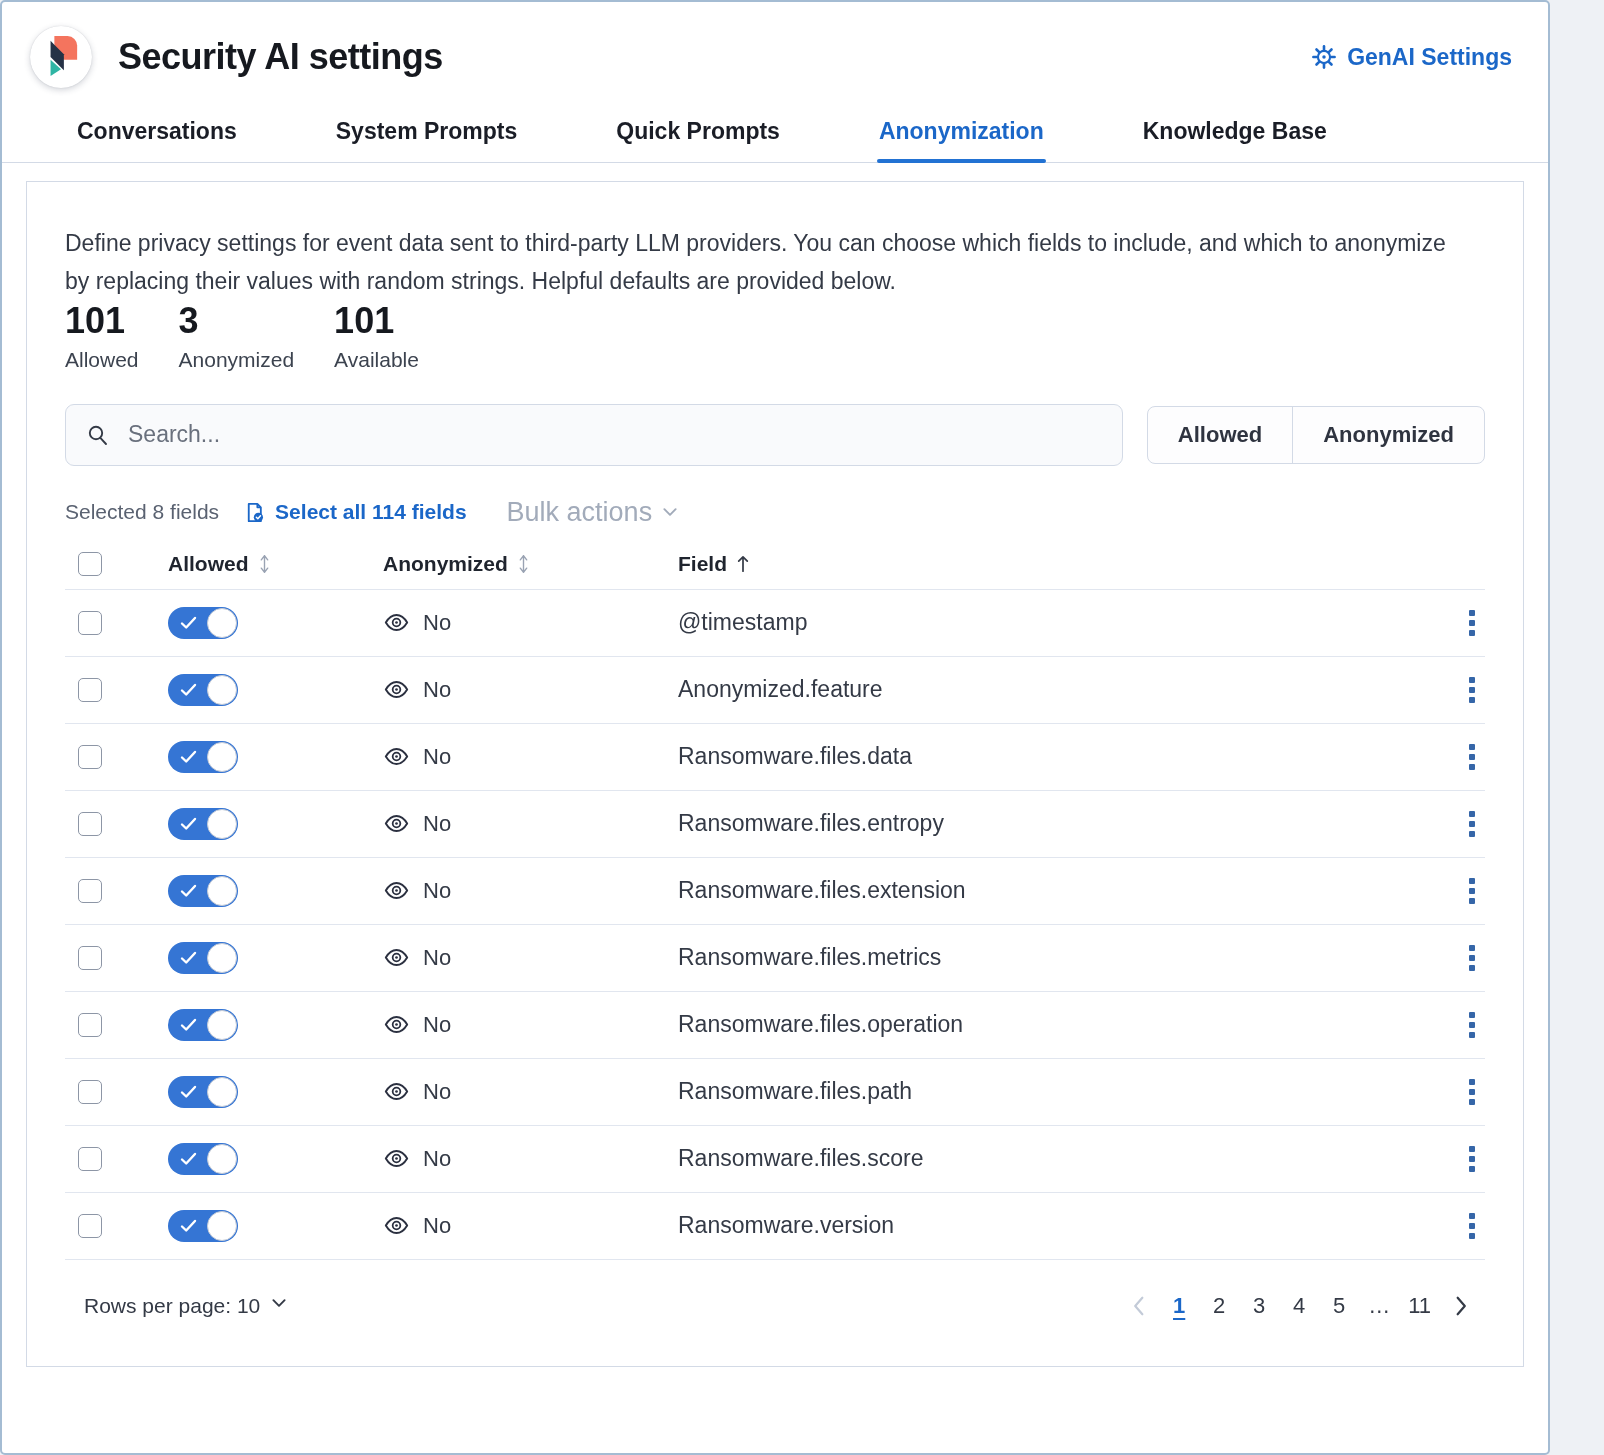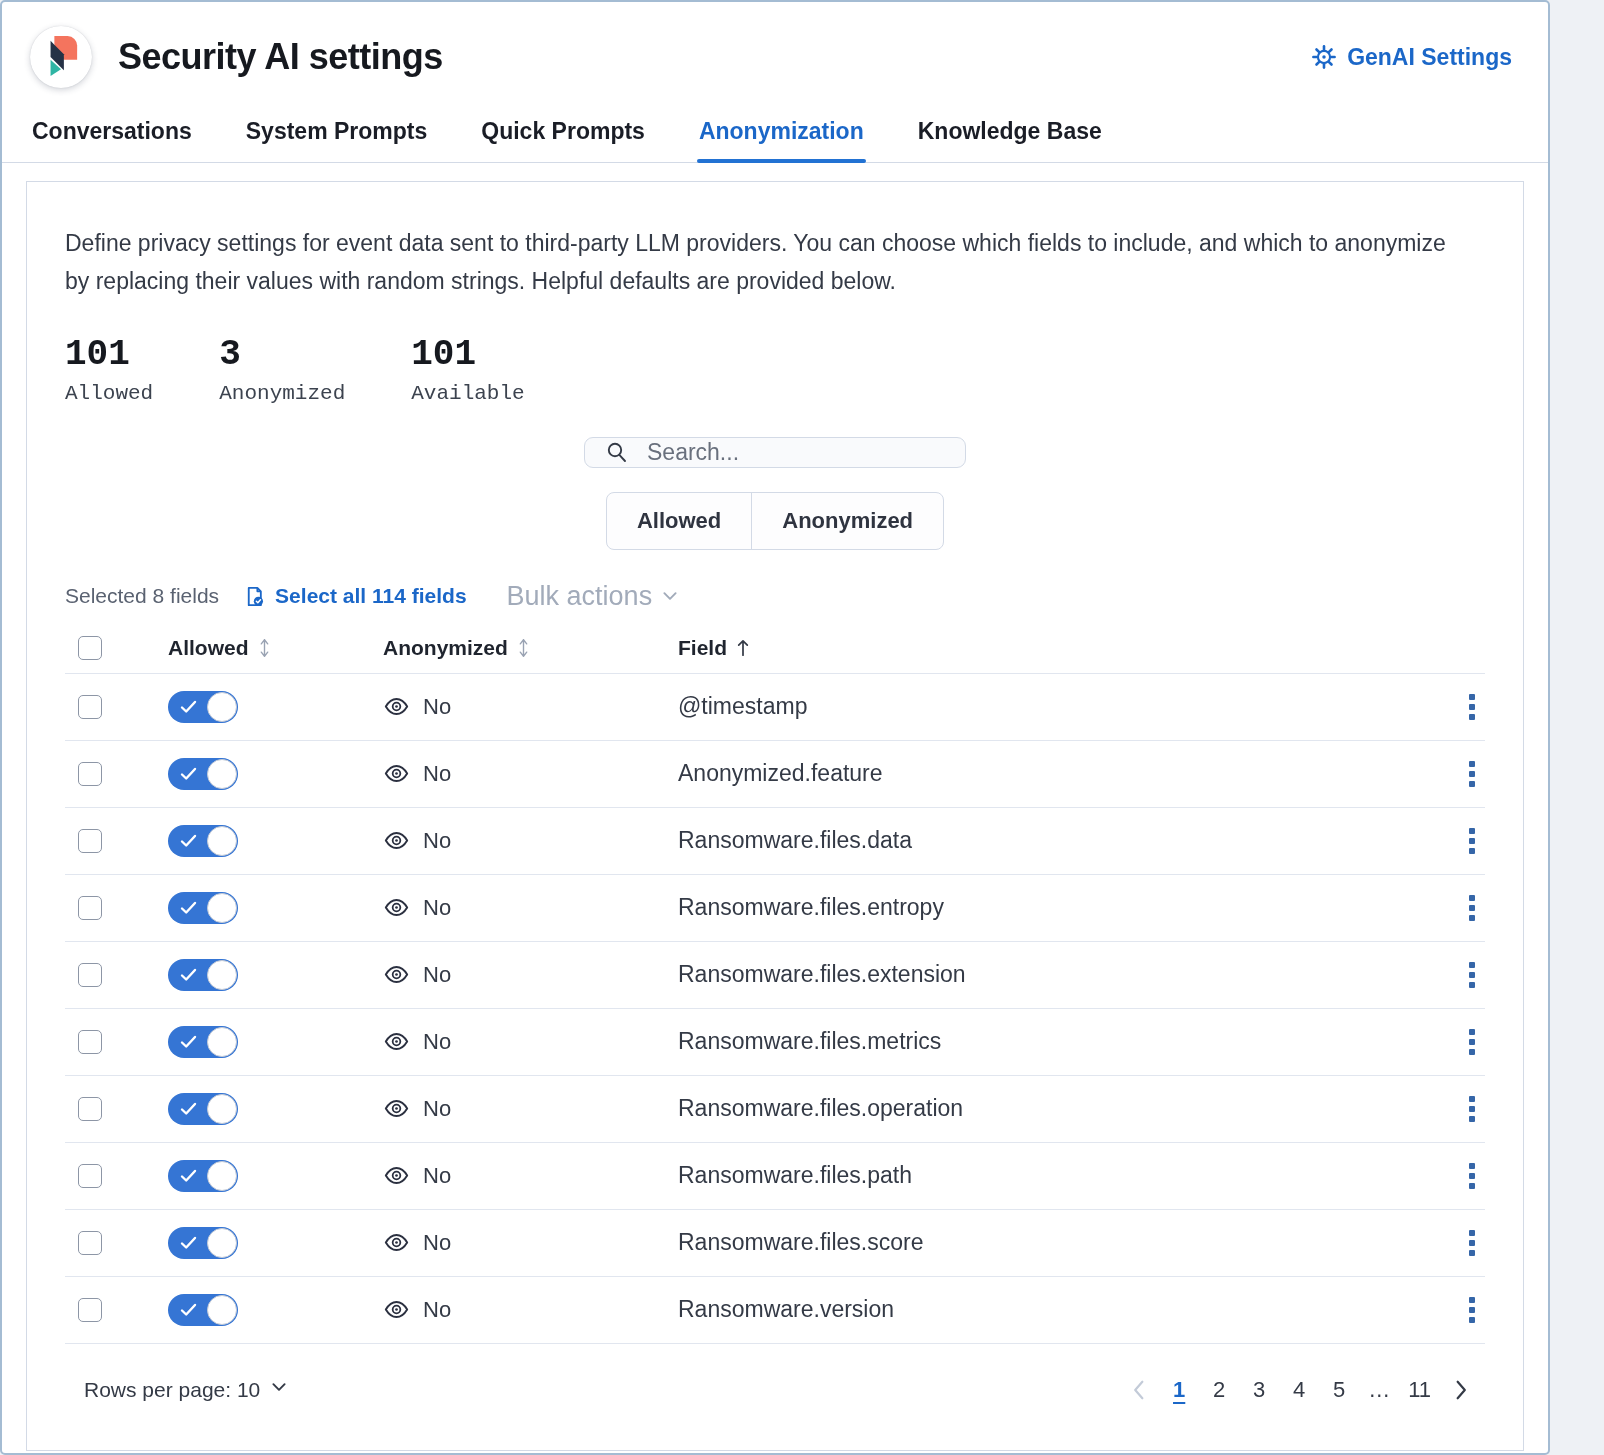--- a/index.html
+++ b/index.html
@@ -22,34 +22,34 @@
     box-shadow:0 2px 6px rgba(50,60,80,.22),0 0 1px rgba(50,60,80,.25);
     display:flex;align-items:center;justify-content:center;}
   .page-title{font-size:36px;font-weight:700;color:var(--textDark);letter-spacing:-.5px;}
   .genai-link{display:flex;align-items:center;gap:10px;color:var(--primary);
     font-size:23px;font-weight:600;cursor:pointer;background:none;border:none;padding:0;
     font-family:inherit;}
   .gear{width:26px;height:26px;display:block;}
   
   .tabs{display:flex;gap:50px;padding:0 28px;margin-top:30px;border-bottom:1px solid var(--panelBorder);}
   .tab{background:none;border:none;padding:0 2px 17px 2px;font-family:inherit;
-    font-size:23px;font-weight:700;color:#1a1d26;cursor:pointer;position:relative;}
+    font-size:23px;font-weight:700;color:#1a1d26;cursor:pointer;position:relative;margin-left:45px;}
   .tab.active{color:var(--primary);}
   .tab.active::after{content:"";position:absolute;left:0;right:0;bottom:-1px;height:4px;
     background:var(--underline);border-radius:2px;}
   
   .panel{margin:18px 24px 0 24px;border:1px solid var(--panelBorder);border-radius:0;
     padding:42px 38px 40px 38px;box-sizing:border-box;}
   .desc{font-size:23px;line-height:1.66;color:var(--textBody);max-width:1395px;}
   
-  .stats{display:flex;gap:66px;margin-top:34px;font-family:Liberation Mono, monospace;}
+  .stats{display:flex;gap:40px;}
   .stat-value{font-size:36px;font-weight:700;color:var(--textDark);line-height:1.15;}
   .stat-label{font-size:21px;color:#3c434f;margin-top:6px;}
   
-  .search-row{display:flex;gap:24px;margin-top:32px;align-items:center;flex-direction:column;}
+  .search-row{display:flex;gap:24px;margin-top:32px;align-items:center;}
   .search-box{flex:1;display:flex;align-items:center;gap:16px;height:62px;background:var(--searchBg);
     border:1px solid var(--panelBorder);border-radius:9px;padding:0 20px;box-sizing:border-box;}
   .search-box input{flex:1;border:none;background:transparent;outline:none;font-size:23px;
     font-family:inherit;color:var(--textBody);}
   .search-box input::placeholder{color:#69707d;}
   .filter-group{display:flex;height:56px;border:1px solid var(--panelBorder);border-radius:8px;
     overflow:hidden;background:#fdfdfe;}
   .filter-btn{border:none;background:transparent;font-family:inherit;font-size:22px;font-weight:600;
     color:#2f3440;padding:0 30px;cursor:pointer;}
   .filter-btn + .filter-btn{border-left:1px solid var(--panelBorder);}

